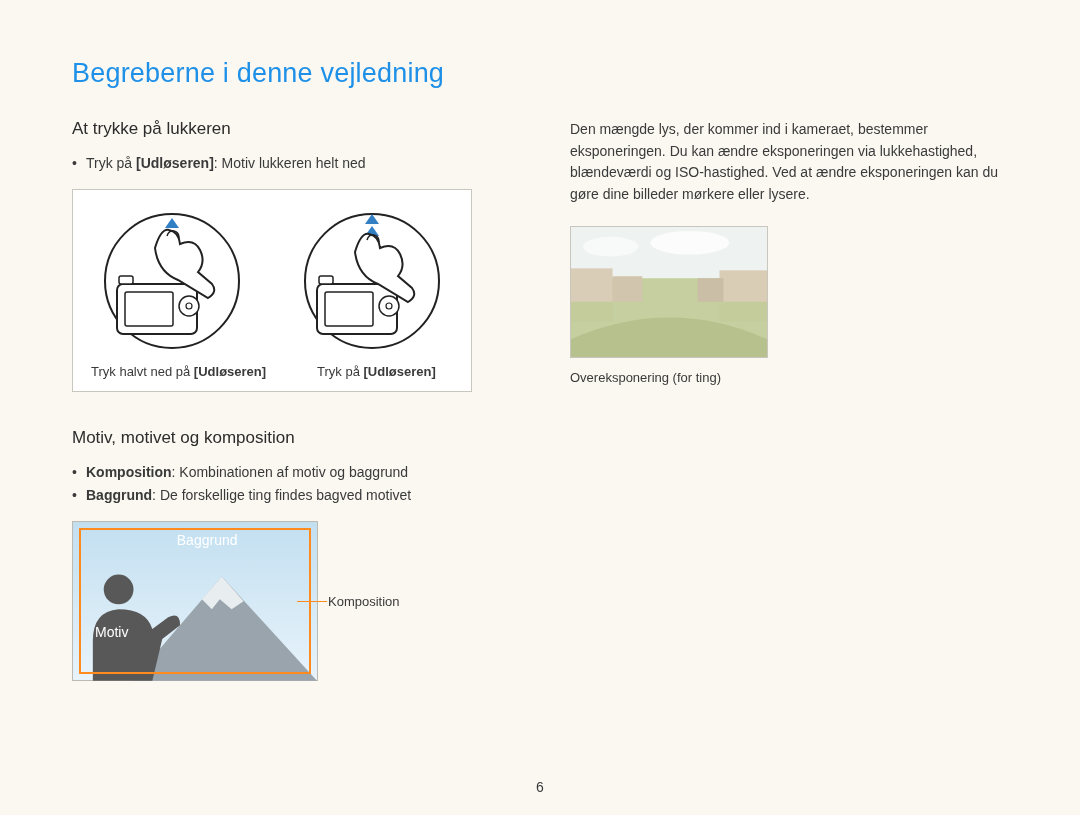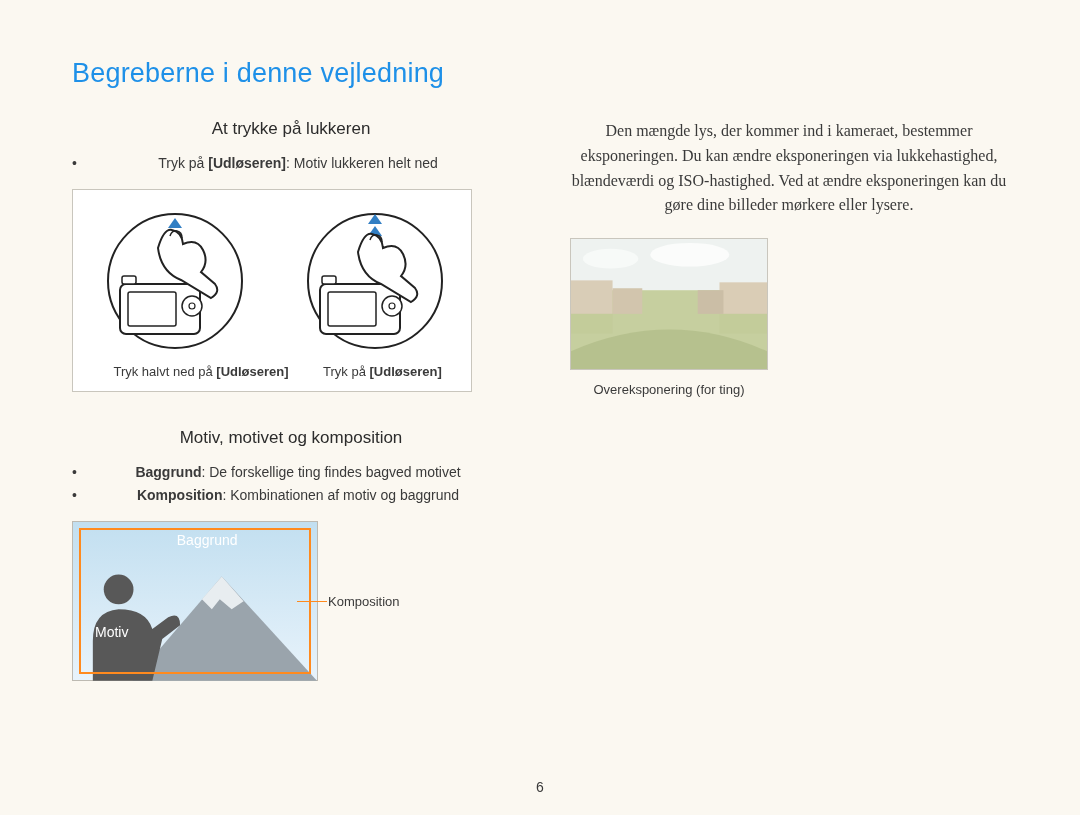--- a/index.html
+++ b/index.html
@@ -15,21 +15,21 @@
     color: #1e90e8;
     font-weight: 400;
     font-size: 27px;
     letter-spacing: 0.2px;
     margin-bottom: 30px;
   }
   .columns {
     display: flex;
     gap: 60px;
   }
-  .col { flex: 1 1 0; text-align: center; }
+  .col { flex: 1 1 0; }
   h2.section {
     font-size: 17px;
     font-weight: 400;
     color: #2c2c2c;
     margin-bottom: 14px;
   }
   ul.bullets {
     list-style: none;
     font-size: 14px;
     line-height: 1.55;
@@ -47,21 +47,21 @@
     left: 0;
     top: 0;
   }
   b { font-weight: 700; }
   .bracket { font-weight: 700; }
 
   
   .shutter-box {
     background: #fff;
     border: 1px solid #c9c6bd;
-    padding: 16px 14px 12px 20px;
+    padding: 16px 14px 12px 14px;
     width: 400px;
   }
   .shutter-imgs {
     display: flex;
     gap: 50px;
     justify-content: center;
     margin-bottom: 8px;
   }
   .cam-svg { width: 150px; height: 150px; }
   .shutter-caps {
@@ -102,24 +102,23 @@
     top: 50%;
     width: 30px; height: 0;
     border-top: 1.5px solid #ff8a1e;
   }
   .comp-ext-label {
     font-size: 13px; color: #3a3a3a;
   }
 
   
   .para {
-    font-size: 16px;
+    font-size: 14px;
     line-height: 1.55;
     margin-bottom: 20px;
-    font-family: Liberation Serif, serif;
   }
   .expo-imgs {
     display: flex;
     gap: 18px;
   }
   .expo-item { width: 198px; }
   .expo-photo {
     width: 198px; height: 132px;
     border: 1px solid #c9c6bd;
     margin-bottom: 8px;
@@ -186,24 +185,24 @@
         </div>
         <div>
           <span>Tryk på </span><b class="bracket">[Udløseren]</b>
         </div>
       </div>
     </div>
 
     <h2 class="section" style="margin-top:36px">Motiv, motivet og komposition</h2>
     <ul class="bullets">
       <li>
-        <b>Baggrund</b><span>: De forskellige ting findes bagved motivet</span>
+        <b>Komposition</b><span>: Kombinationen af motiv og baggrund</span>
       </li>
       <li>
-        <b>Komposition</b><span>: Kombinationen af motiv og baggrund</span>
+        <b>Baggrund</b><span>: De forskellige ting findes bagved motivet</span>
       </li>
     </ul>
 
     <div class="comp-wrap">
       <div class="comp-fig">
         <svg viewBox="0 0 246 160" preserveAspectRatio="none">
 
           <polygon points="60,160 150,55 246,160" fill="#9aa4ac"></polygon>
           <polygon points="130,78 150,55 172,80 160,88 148,78 140,88" fill="#e8edf0"></polygon>
 

